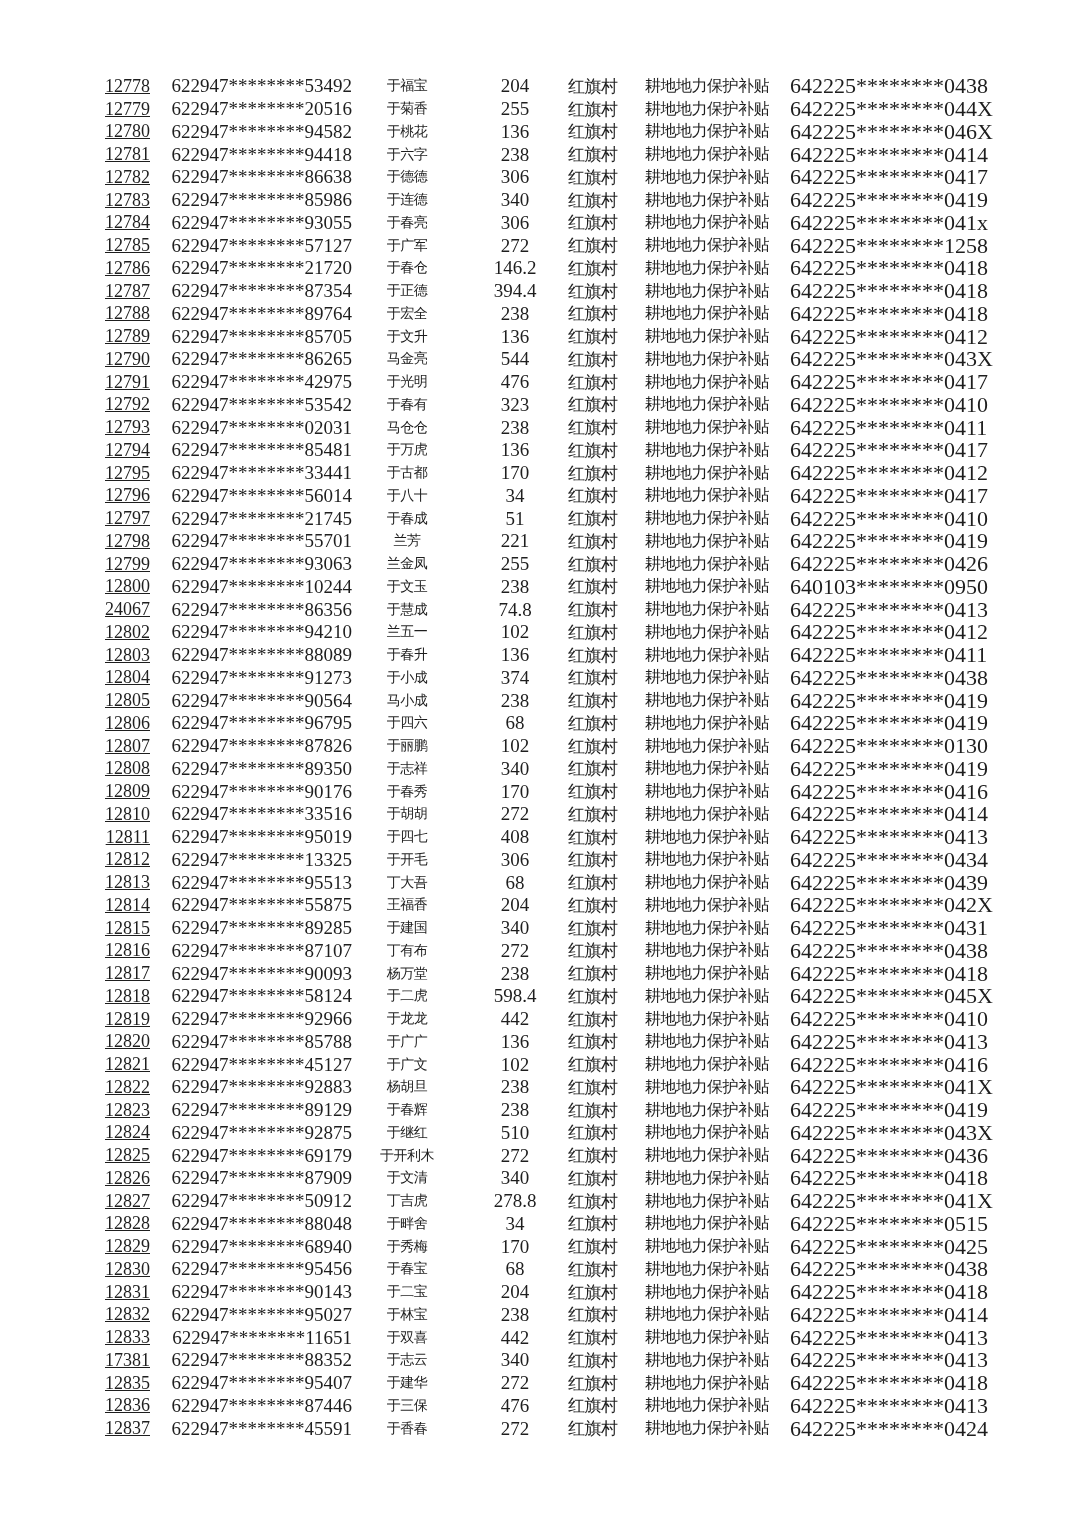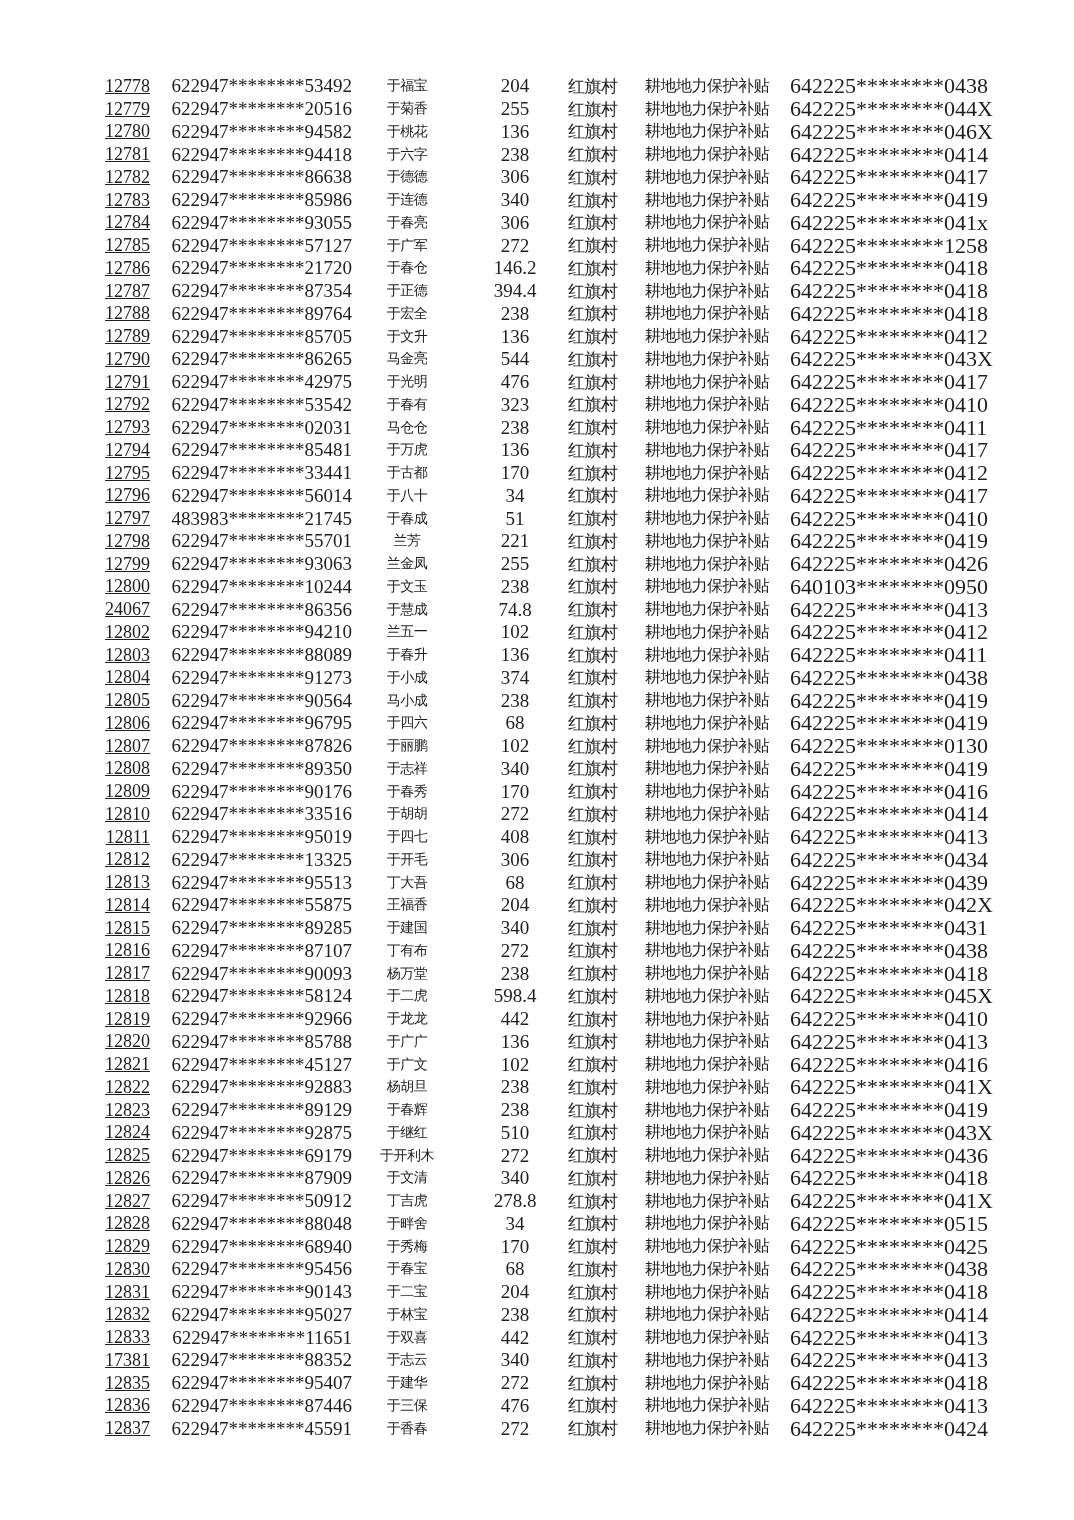--- a/index.html
+++ b/index.html
@@ -203,21 +203,21 @@
         <span class="c c-seq">12796</span>
         <span class="c c-id1">622947********56014</span>
         <span class="c c-name">于八十</span>
         <span class="c c-amt">34</span>
         <span class="c c-vil">红旗村</span>
         <span class="c c-sub">耕地地力保护补贴</span>
         <span class="c c-id2">642225********0417</span>
       </div>
       <div class="row">
         <span class="c c-seq">12797</span>
-        <span class="c c-id1">483983********21745</span>
+        <span class="c c-id1">622947********21745</span>
         <span class="c c-name">于春成</span>
         <span class="c c-amt">51</span>
         <span class="c c-vil">红旗村</span>
         <span class="c c-sub">耕地地力保护补贴</span>
         <span class="c c-id2">642225********0410</span>
       </div>
       <div class="row">
         <span class="c c-seq">12798</span>
         <span class="c c-id1">622947********55701</span>
         <span class="c c-name">兰芳</span>

